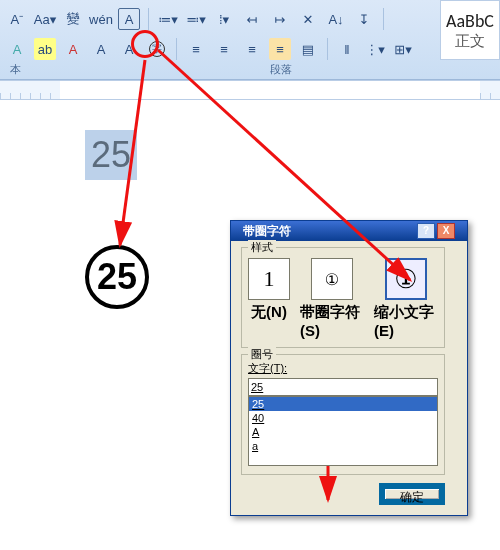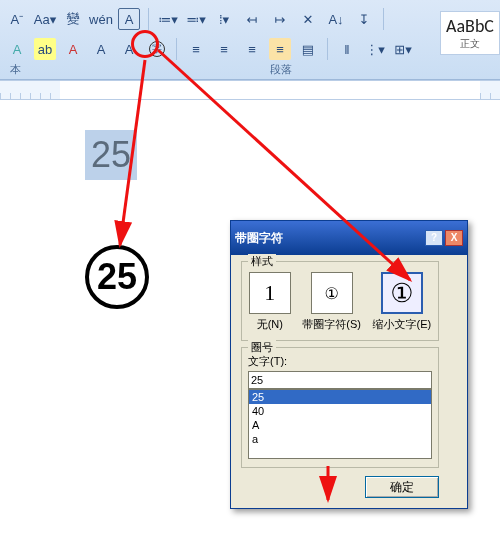--- a/index.html
+++ b/index.html
@@ -34,28 +34,28 @@
   }
   .glyph-circle {
     display:inline-block; width:16px; height:16px; border:1px solid #333;
     border-radius:50%; font-size:10px; line-height:14px; text-align:center;
   }
   .red-ring {
     position:absolute; border:3px solid #e11; border-radius:50%;
     width:28px; height:28px; pointer-events:none;
   }
   .styles-panel {
-    position:absolute; right:0; top:11px; height:44px; width:60px;
+    position:absolute; right:0; top:0; height:60px; width:60px;
     background:#fff; border:1px solid #b9cde6;
     font-family: Calibri, serif;
     display:flex; flex-direction:column; align-items:center; justify-content:center;
     overflow:hidden;
   }
   .styles-panel .big { font-size:18px; color:#222;}
-  .styles-panel .sub { font-size:10px; color:#555;}
+  .styles-panel .sub { font-size:15px; color:#555;}
   
   .ruler {
     height:20px; background:#eef5fd;
     border-top:1px solid #b9cde6; border-bottom:1px solid #b9cde6;
     position:relative; font-size:8px; color:#5b7aa3;
     background-image: repeating-linear-gradient(to right, #b9cde6 0 1px, transparent 1px 10px);
     background-position: 0 12px;
     background-size: 10px 8px;
     background-repeat: repeat-x;
   }
@@ -82,66 +82,66 @@
   }
   
   .dialog {
     position:absolute; left:230px; top:220px; width:238px;
     background:#ece9d8; border:1px solid #0b3d91;
     box-shadow: 3px 3px 6px rgba(0,0,0,.4);
     font-size:12px;
   }
   .titlebar {
     background: linear-gradient(#3b6fd4,#0b3d91);
-    color:#fff; height:34px; display:flex; align-items:center;
-    padding:0 4px; font-weight:bold; font-size:12px;
+    color:#fff; height:20px; display:flex; align-items:center;
+    padding:0 12px; font-weight:bold; font-size:12px;
   }
   .titlebar .spacer{flex:1;}
   .tbtn {
     width:18px; height:16px; margin-left:2px;
     background:#d7e4f7; border:1px solid #2a5db0;
     font-size:10px; text-align:center; line-height:14px;
     font-family:Arial;
   }
   .tbtn.close{ background:#e86; border-color:#a33; color:#fff;}
-  .dlg-body{ padding:6px 28px 10px 10px;}
+  .dlg-body{ padding:6px 22px 10px 10px;}
   .groupbox {
     border:1px solid #b9b9a7; padding:6px 6px 8px 6px; margin-bottom:6px;
     position:relative;
   }
   .groupbox > .legend {
     position:absolute; top:-8px; left:6px; background:#ece9d8;
     padding:0 3px; font-size:11px;
   }
   .style-row{ display:flex; gap:10px; justify-content:space-around; margin-top:4px;}
   .style-opt{ display:flex; flex-direction:column; align-items:center; gap:3px; cursor:pointer;}
   .style-box{
     width:42px; height:42px; background:#fff; border:1px solid #7a7a6a;
     display:flex; align-items:center; justify-content:center; font-size:22px;
     font-family:"Times New Roman",serif;
   }
   .style-box.sel{ border:2px solid #2a5db0; background:#eef;}
-  .style-lbl{ font-size:11px;}
-  .two-col{ display:flex; gap:0;}
+  .style-lbl{ font-size:15px;font-weight:bold;}
+  .two-col{ display:flex; gap:0;text-decoration:underline;}
   .col{ flex:1; display:flex; flex-direction:column;}
   .col label{ font-size:11px; margin-bottom:2px;}
   .txtin{
     width:100%; height:18px; border:1px solid #7a7a6a; background:#fff;
     font-size:11px; padding:0 2px;
   }
   .listbox{
     width:100%; height:70px; border:1px solid #7a7a6a; background:#fff;
     overflow:hidden; font-size:11px;
   }
   .listbox .item{ padding:1px 3px;}
   .listbox .item.sel{ background:#316ac5; color:#fff;}
   .btn-row{ display:flex; justify-content:flex-end; gap:8px; margin-top:8px;}
   .btn{
-    width:74px; height:22px; background:#ece9d8;
-    border:1px solid #0369a1; font-size:12px;
+    width:66px; height:22px; background:#ece9d8;
+    border:6px solid #0369a1; font-size:12px;
     box-shadow: inset 1px 1px #fff, inset -1px -1px #aaa;
   }
   
   svg.overlay{ position:absolute; left:0; top:0; pointer-events:none;}
   .shape-sel{ background:#316ac5; color:#fff;}
 </style>
 </head>
 <body>
 
 <div class="ribbon">

